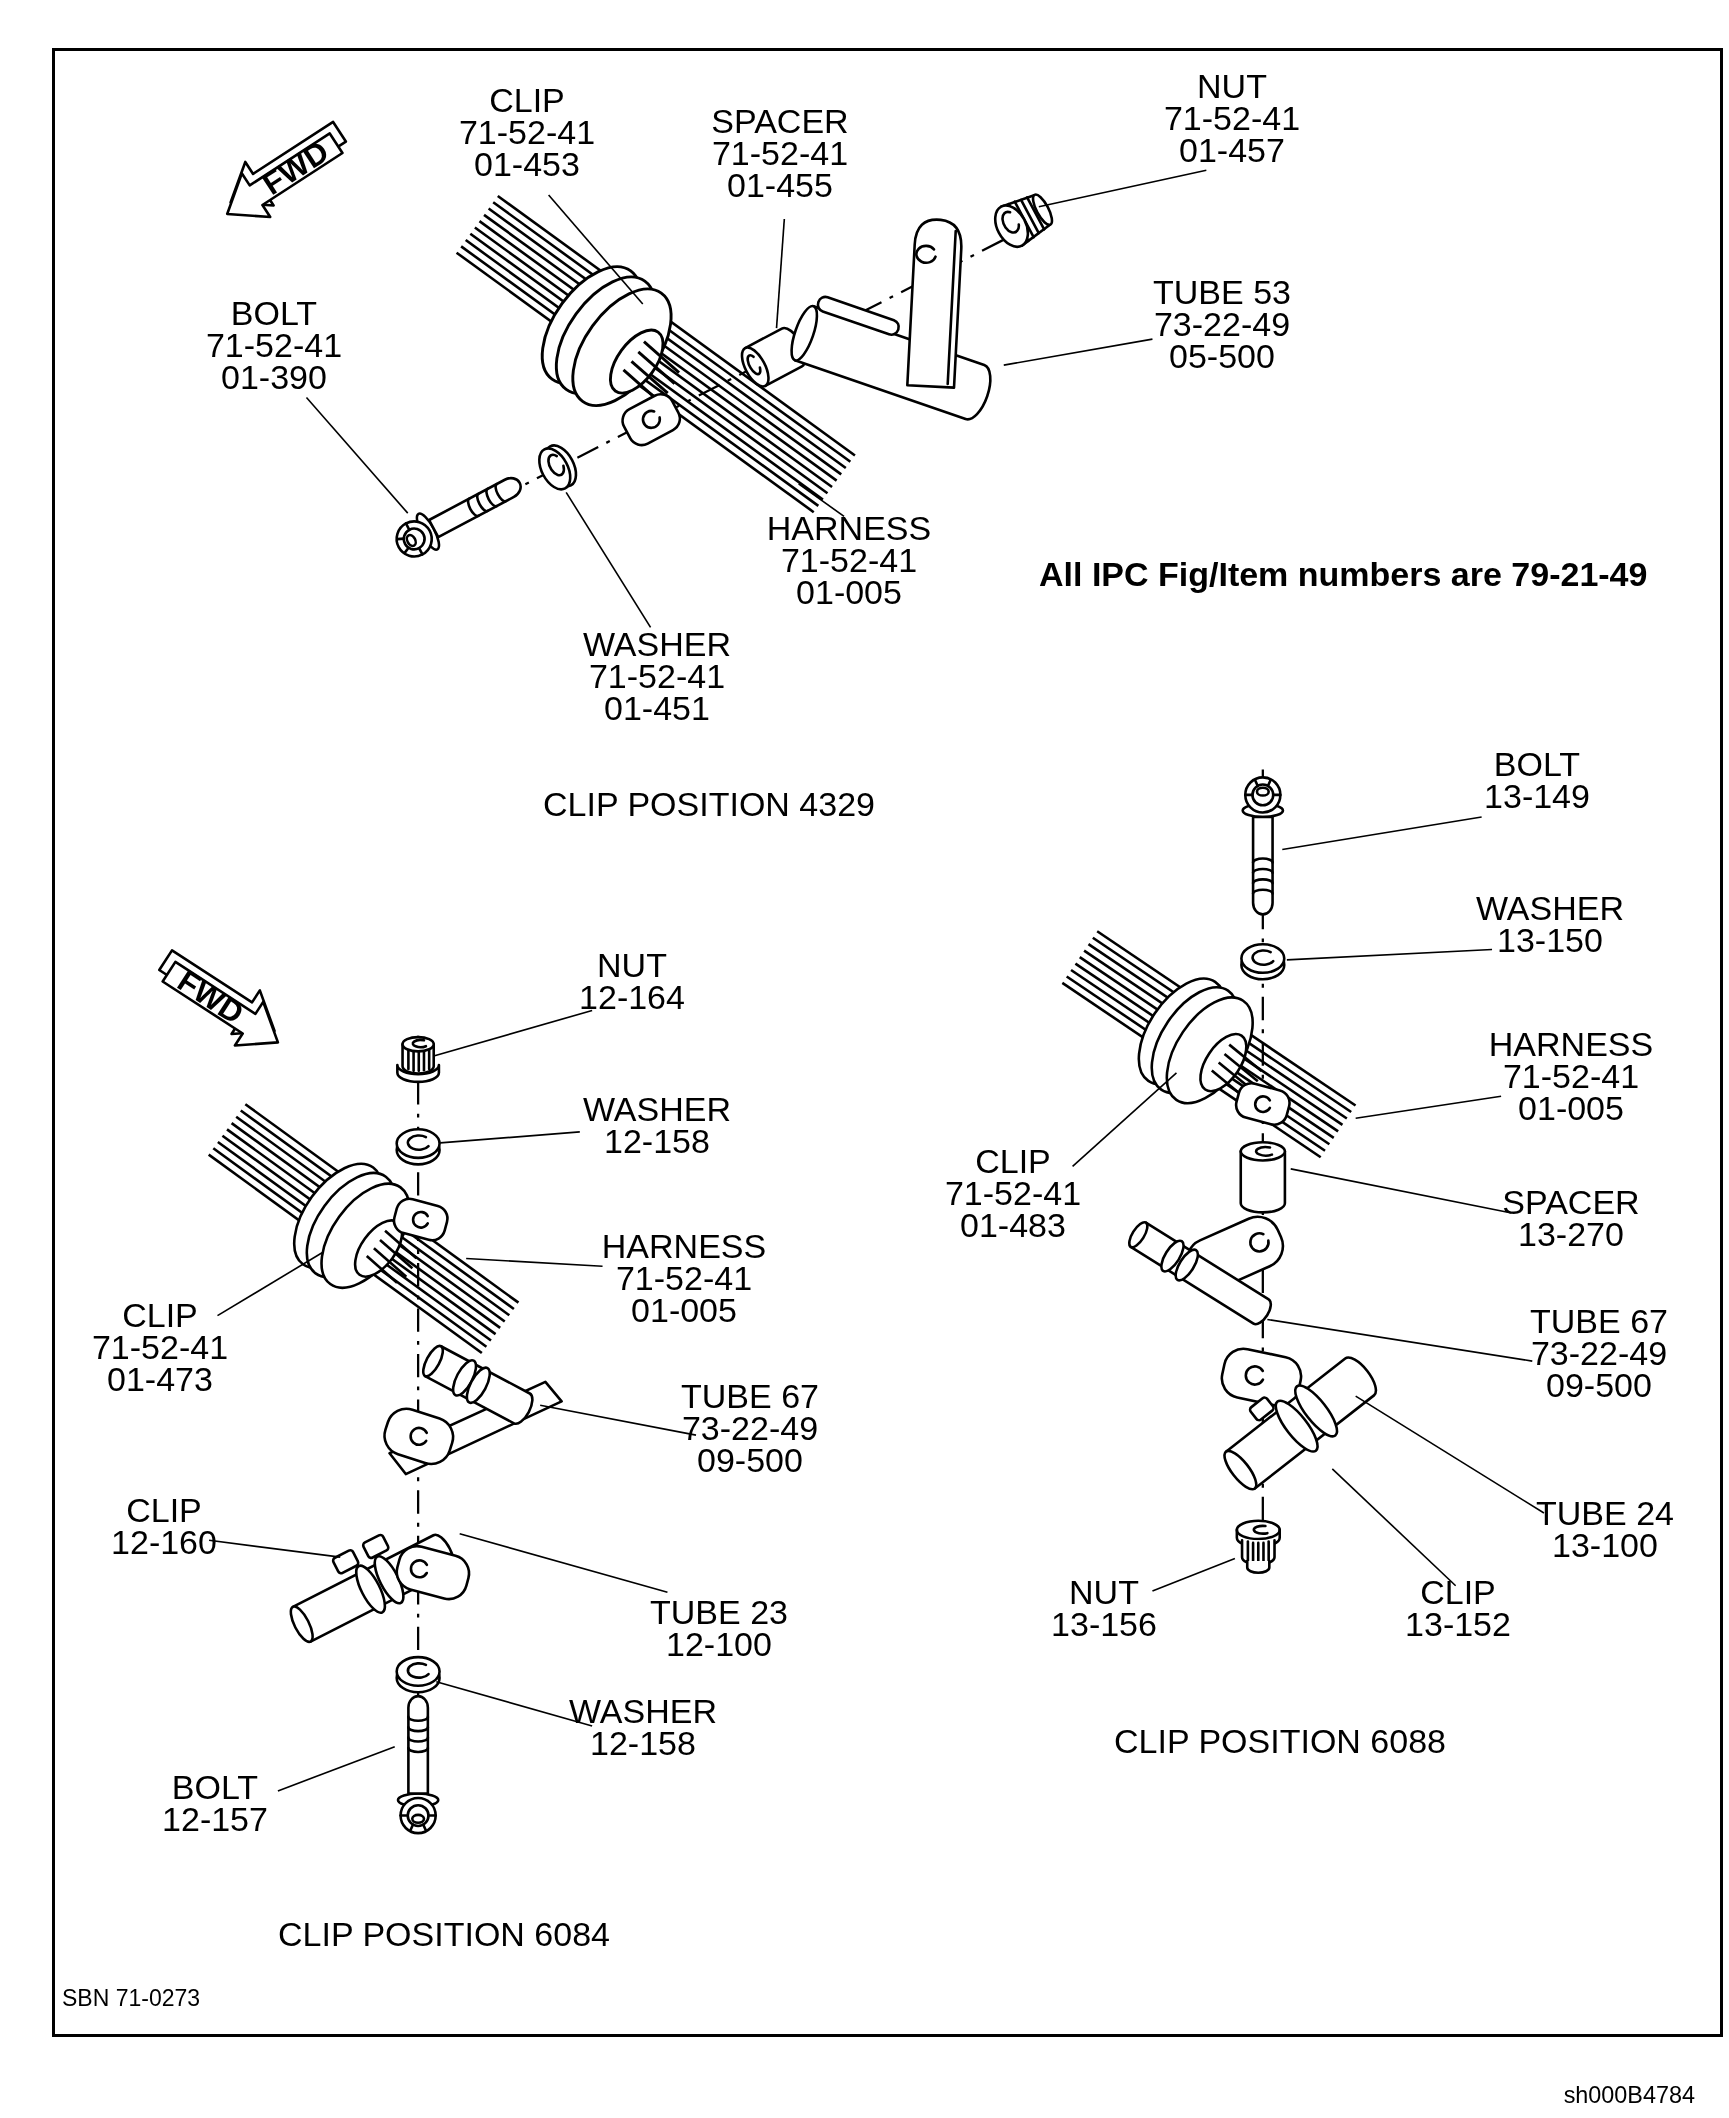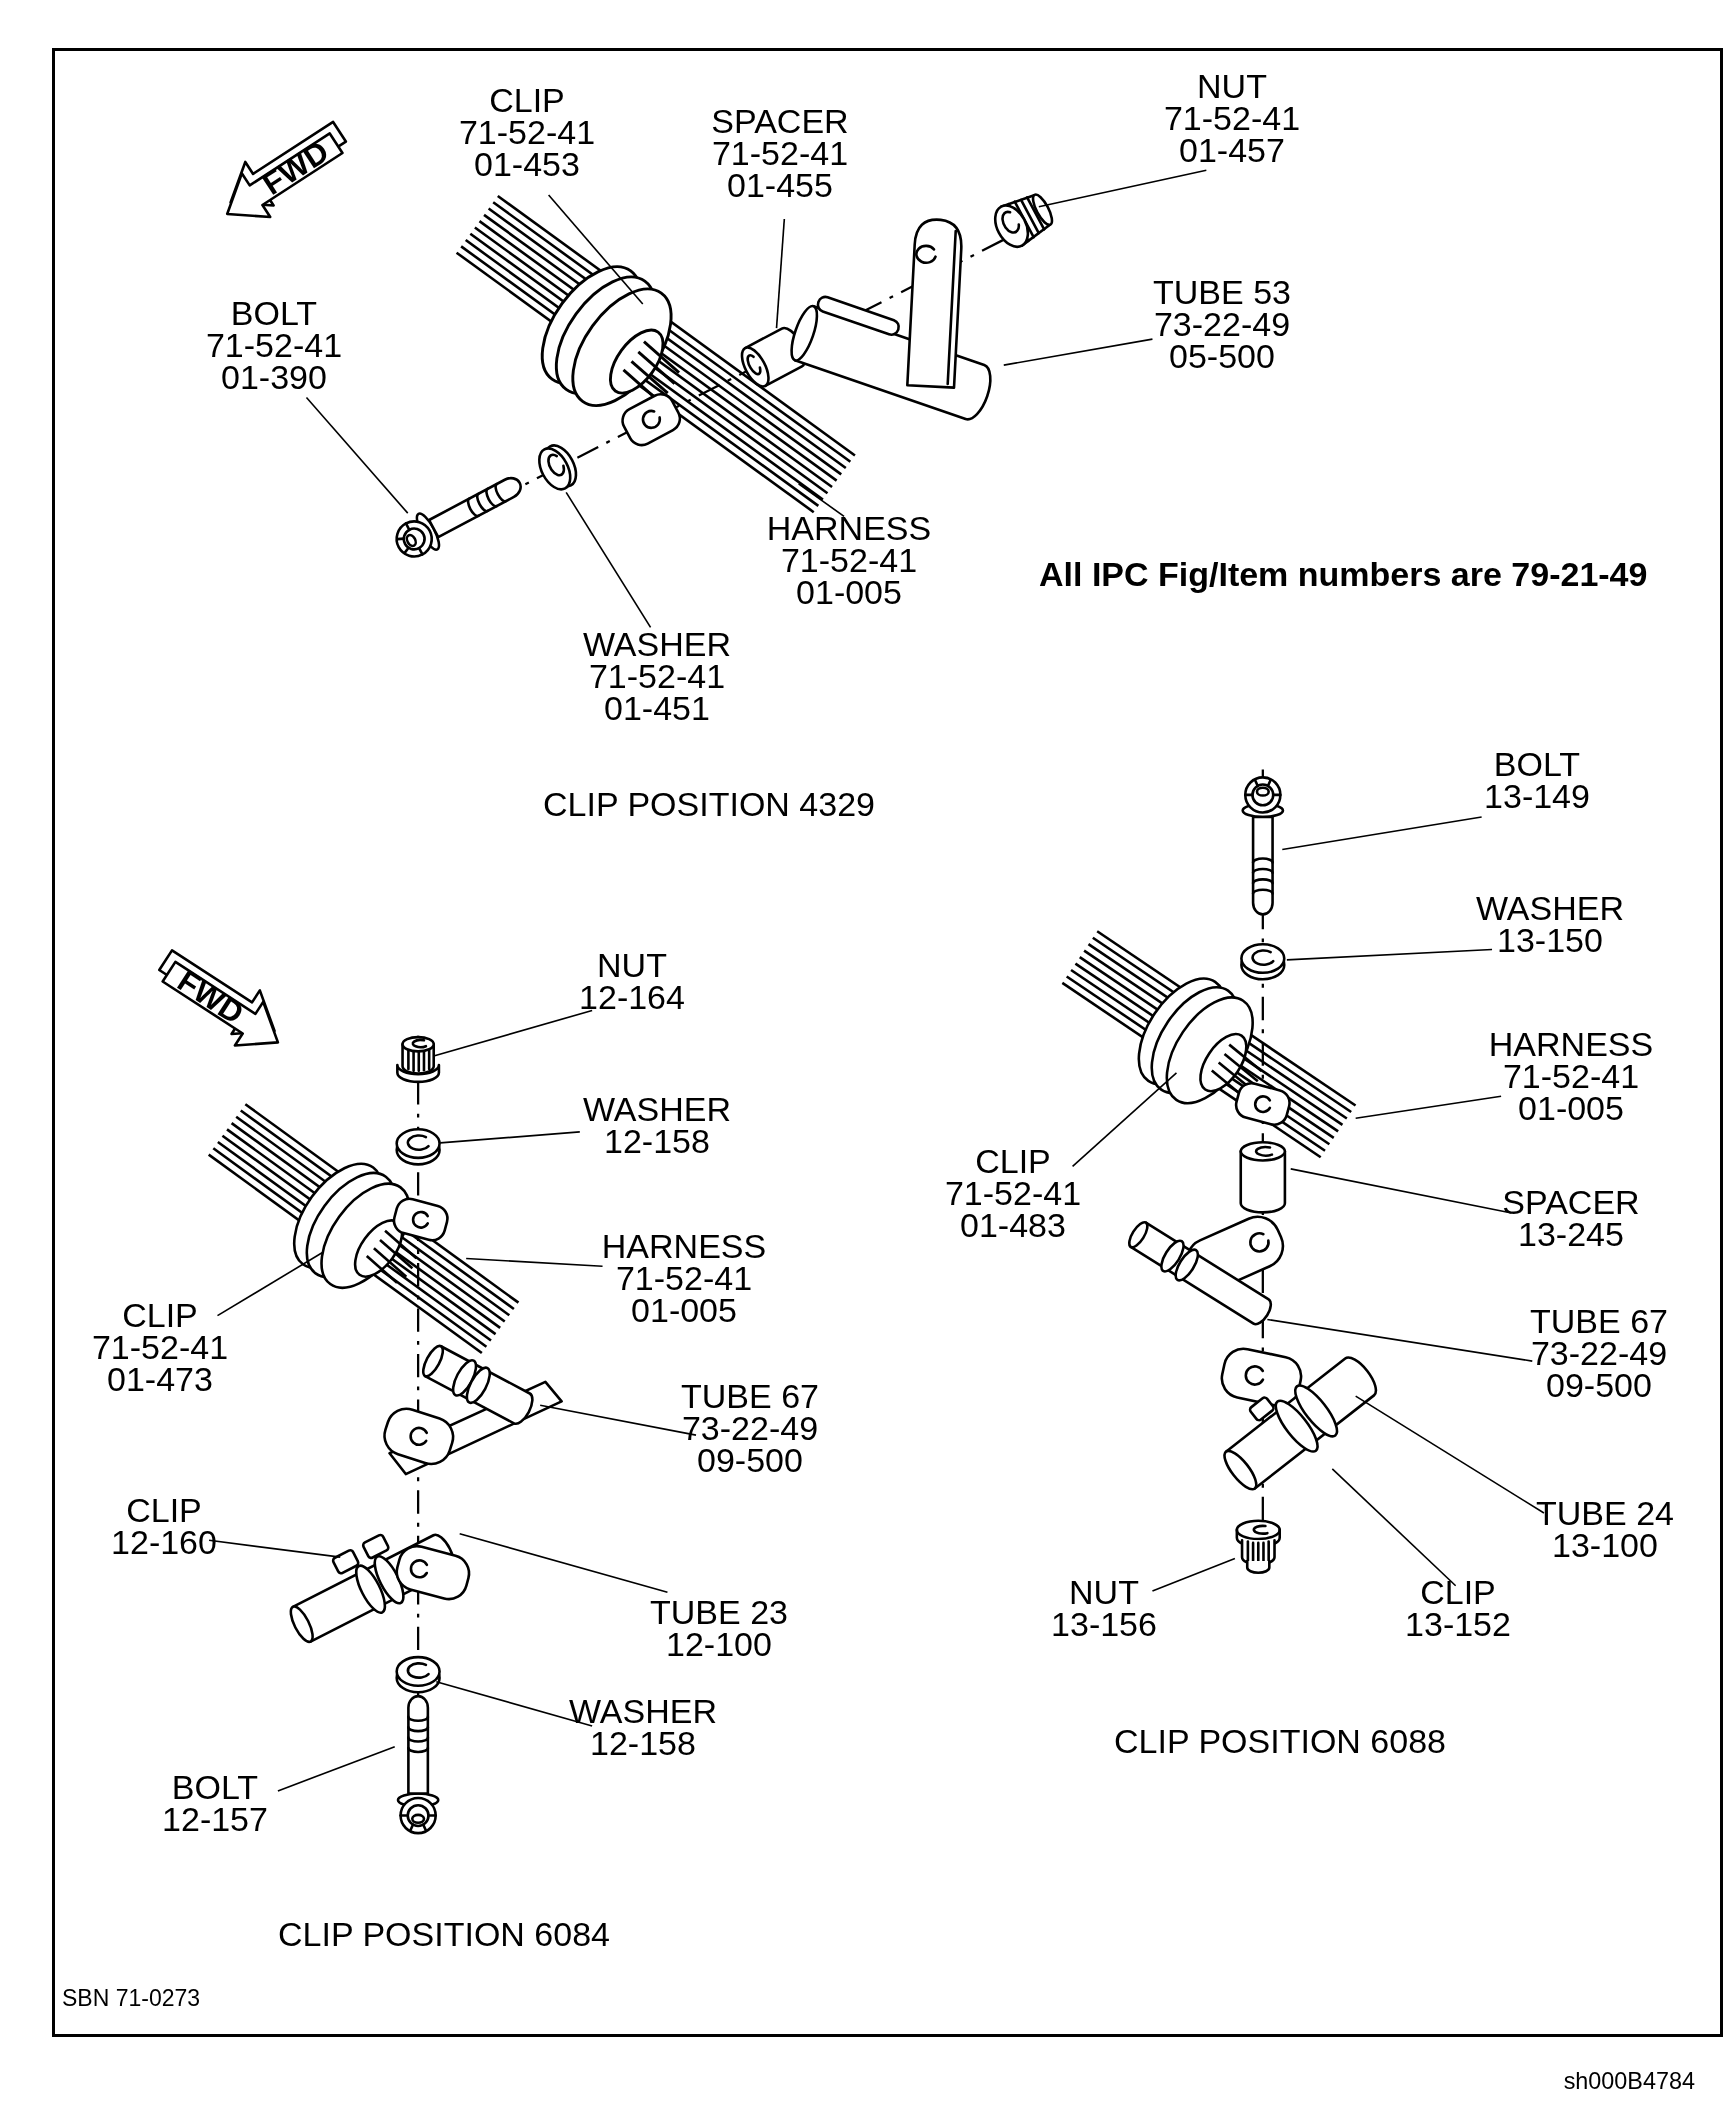--- a/index.html
+++ b/index.html
@@ -14,21 +14,21 @@
   svg .axis{stroke:#000;stroke-width:3.5;fill:none;stroke-dasharray:36 14 6 14;}
   svg .wire{stroke:#000;stroke-width:4;fill:none;}
   svg text{font-family:"Liberation Sans",sans-serif;font-weight:bold;font-size:48px;
            fill:#000;stroke:none;text-anchor:middle;}
   .lbl{position:absolute;transform:translateX(-50%);text-align:center;
        font-size:34px;line-height:32px;white-space:nowrap;}
   .title{position:absolute;transform:translateX(-50%);text-align:center;
        font-size:34px;line-height:34px;white-space:nowrap;}
   .note{position:absolute;font-size:34px;line-height:43px;white-space:nowrap;font-weight:bold;}
   .ft-l{position:absolute;font-size:23px;white-space:nowrap;}
-  .ft-r{position:absolute;font-size:23.4px;white-space:nowrap;}
+  .ft-r{position:absolute;font-size:23.4px;white-space:nowrap;margin-top:14px;}
 </style>
 </head>
 <body>
 
 <div class="border"></div>
 
 <svg class="art" width="1729" height="2119" viewBox="0 0 2663 3263">
   <defs>
     <g id="washerF">
       <ellipse class="wf" cx="0" cy="6" rx="33" ry="22"></ellipse>
@@ -407,21 +407,21 @@
     <div>71-52-41</div>
     <div>01-005</div>
   </div>
 <div class="lbl" style="left:1013px;top:1145px">
     <div>CLIP</div>
     <div>71-52-41</div>
     <div>01-483</div>
   </div>
 <div class="lbl" style="left:1571px;top:1186px">
     <div>SPACER</div>
-    <div>13-245</div>
+    <div>13-270</div>
   </div>
 <div class="lbl" style="left:1599px;top:1305px">
     <div>TUBE 67</div>
     <div>73-22-49</div>
     <div>09-500</div>
   </div>
 <div class="lbl" style="left:1605px;top:1497px">
     <div>TUBE 24</div>
     <div>13-100</div>
   </div>

